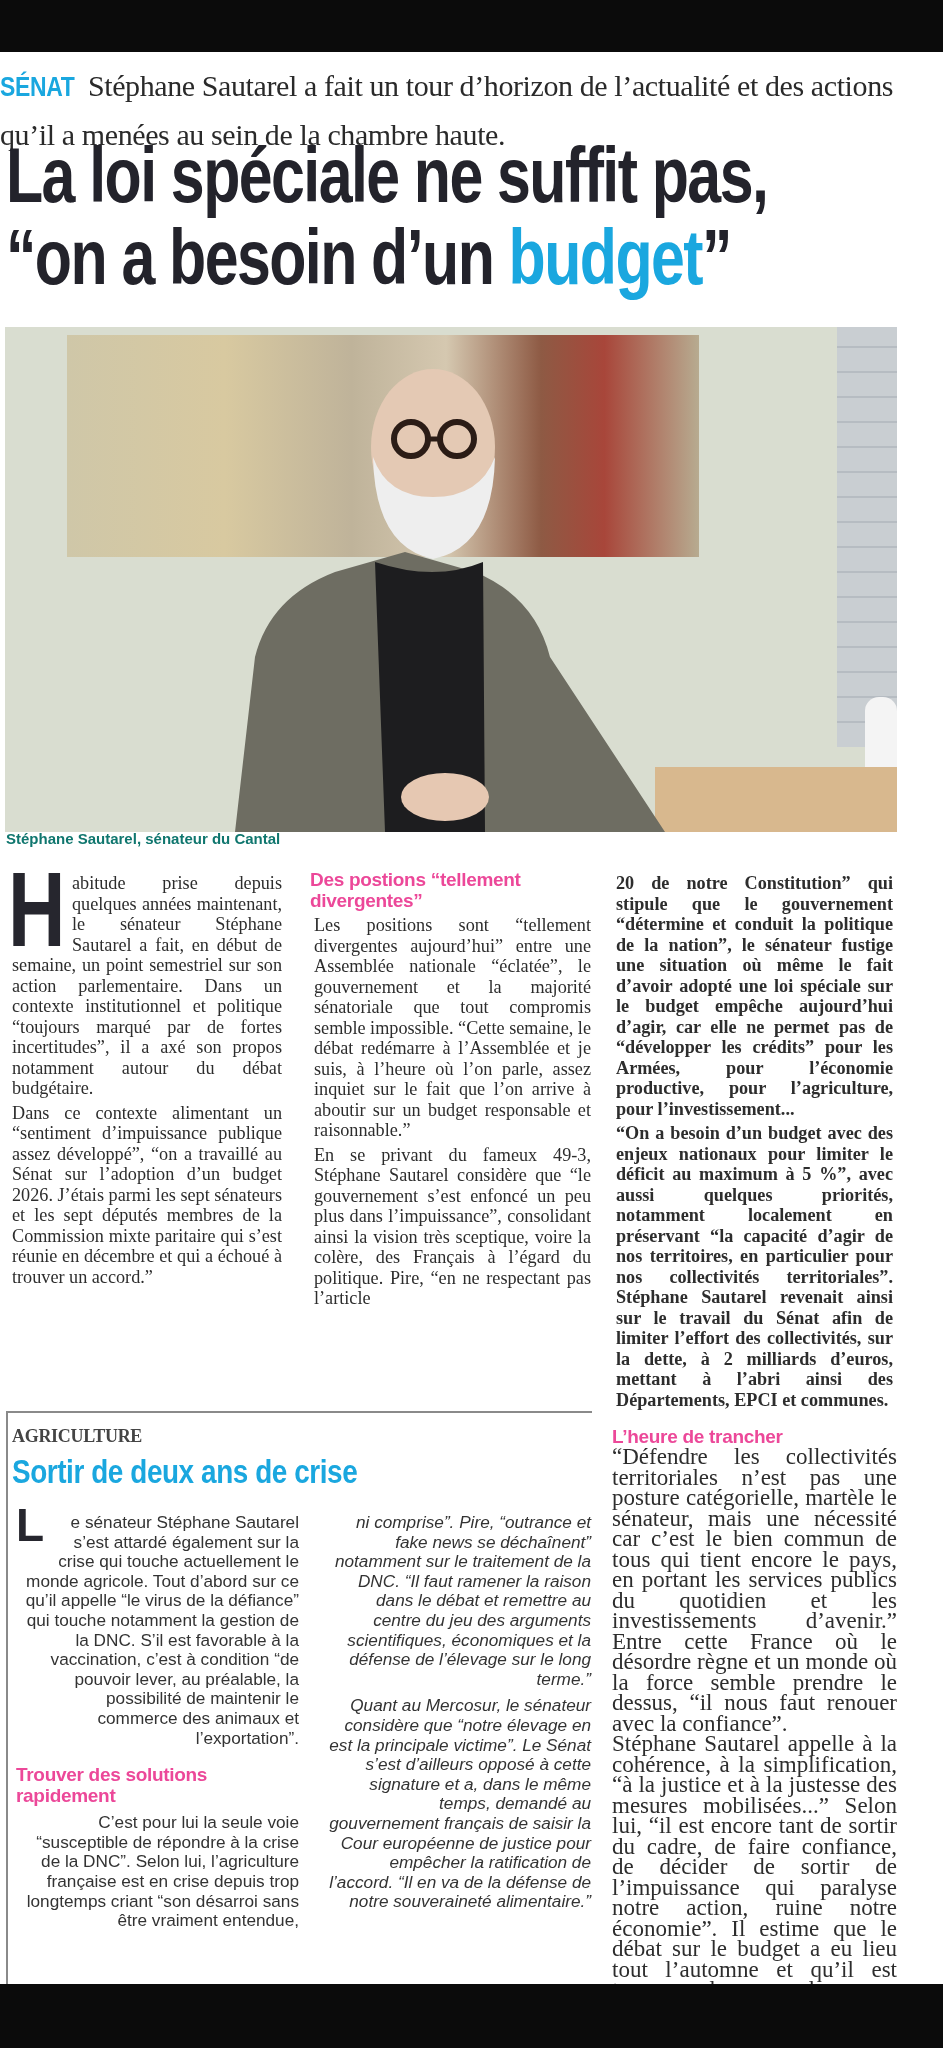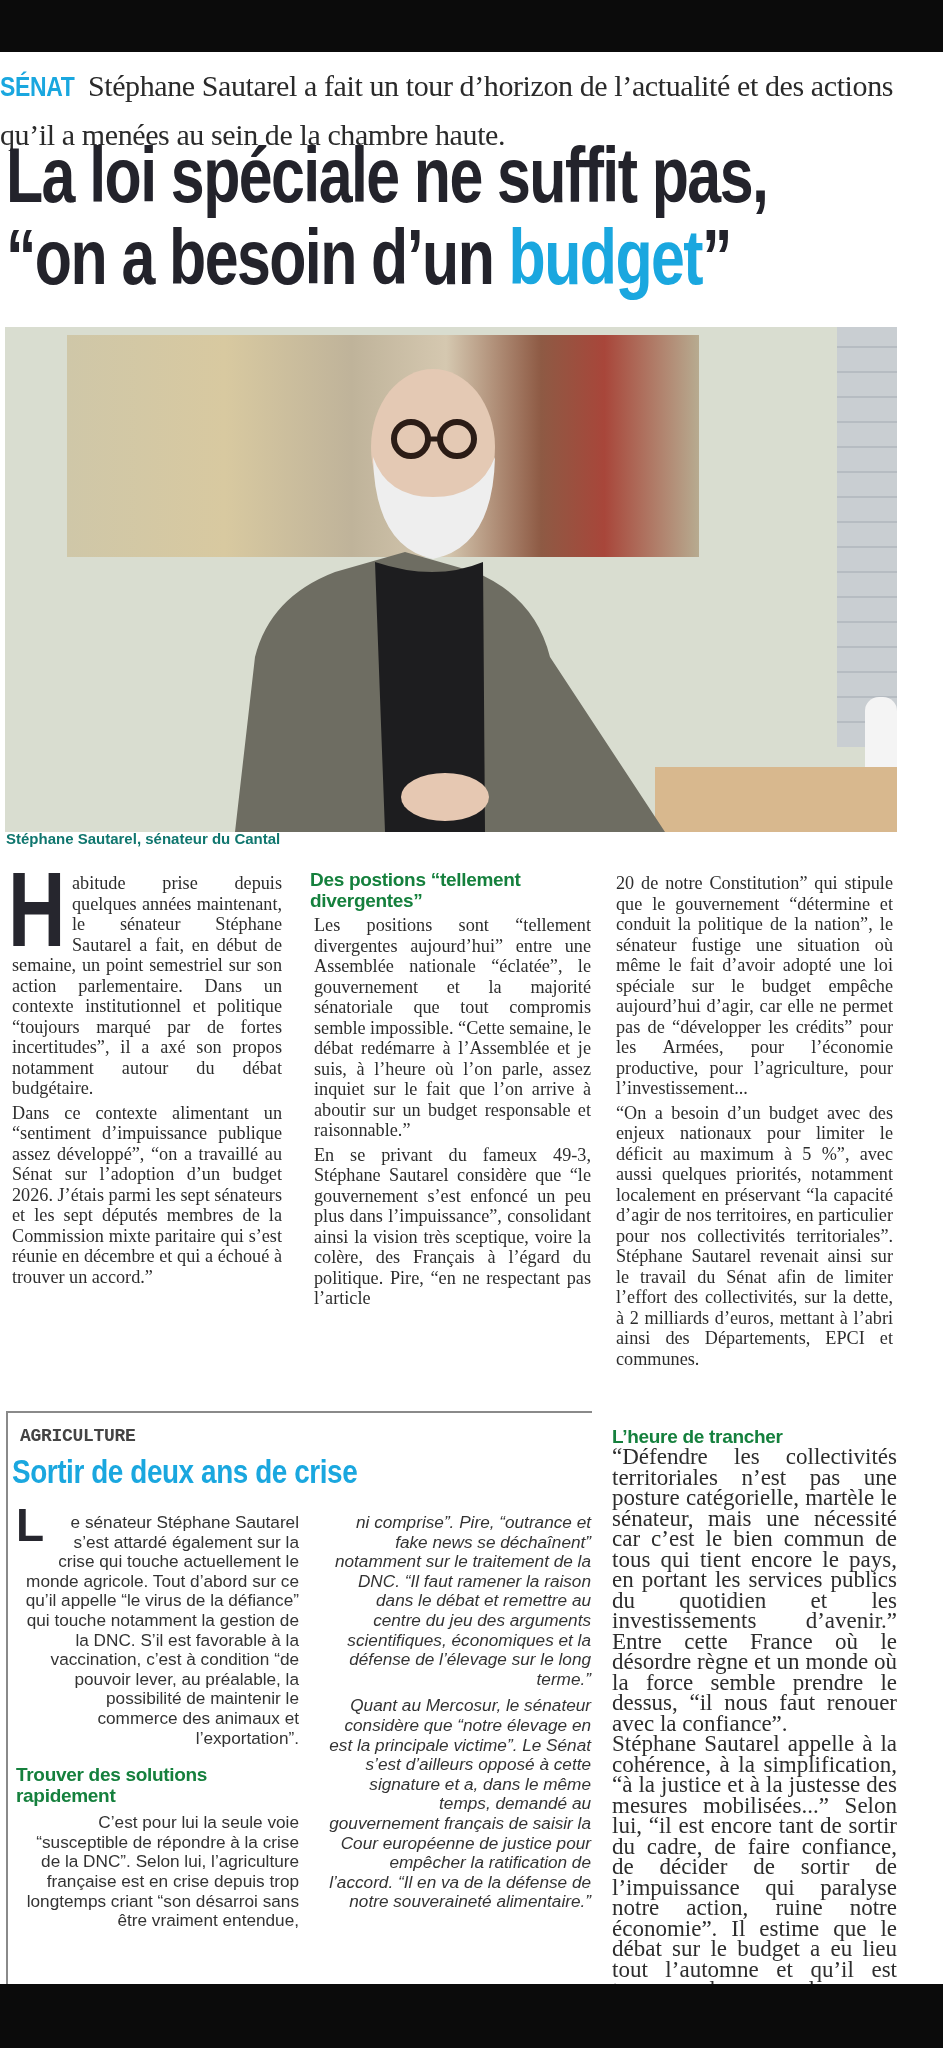--- a/index.html
+++ b/index.html
@@ -8,25 +8,25 @@
   .kicker { position: absolute; left: 0; top: 10px; width: 920px; font-family: "Liberation Serif", serif; font-size: 30px; line-height: 48px; color: #2a2a2a; letter-spacing: -0.4px; }
   .kicker .tag { font-family: "Liberation Sans", sans-serif; font-weight: bold; color: #1aa7df; font-size: 28px; transform: scaleX(0.82); display: inline-block; transform-origin: left; margin-right: -10px; }
   .headline { position: absolute; left: 6px; top: 82px; width: 930px; font-family: "Liberation Sans", sans-serif; font-weight: bold; font-size: 78px; line-height: 82px; color: #23232b; letter-spacing: -2px; transform: scaleX(0.78); transform-origin: left top; white-space: nowrap; }
   .headline .hl { color: #1aa7df; }
   .photo { position: absolute; left: 5px; top: 275px; width: 892px; height: 505px; background: #dfe1d6; overflow: hidden; }
   .caption { position: absolute; left: 6px; top: 778px; font-family: "Liberation Sans", sans-serif; font-weight: bold; font-size: 15px; color: #0f766e; }
   .col { position: absolute; font-family: "Liberation Serif", serif; font-size: 18.2px; line-height: 20.5px; color: #2d2d2d; text-align: justify; }
   .col p { margin: 4px; }
   .c1 { left: 8px; top: 817px; width: 278px; }
   .c2 { left: 310px; top: 817px; width: 285px; }
-  .c3 { left: 612px; top: 817px; width: 285px; }
+  .c3 { left: 612px; top: 817px; width: 285px; font-weight: bold; }
   .dropcap { float: left; font-family: "Liberation Sans", sans-serif; font-weight: bold; font-size: 106px; line-height: 80px; color: #26262e; margin: 0 6px -2px 0; transform: scaleX(0.75); transform-origin: left; width: 58px; }
-  .subhead { font-family: "Liberation Sans", sans-serif; font-weight: bold; color: #15803d; font-size: 19px; line-height: 21px; letter-spacing: -0.3px; text-align: left; }
+  .subhead { font-family: "Liberation Sans", sans-serif; font-weight: bold; color: #ec4899; font-size: 19px; line-height: 21px; letter-spacing: -0.3px; text-align: left; }
   .agri-box { position: absolute; left: 6px; top: 1359px; width: 584px; height: 575px; border-left: 2px solid #8a8a8a; border-top: 2px solid #8a8a8a; }
-  .agri-tag { position: absolute; left: 12px; top: 1374px; font-family: Liberation Mono, monospace; font-weight: bold; font-size: 18px; color: #444; letter-spacing: -0.3px; margin-left: 8px; }
+  .agri-tag { position: absolute; left: 12px; top: 1374px; font-family: Liberation Serif, serif; font-weight: bold; font-size: 18px; color: #444; letter-spacing: -0.3px; }
   .agri-title { position: absolute; left: 12px; top: 1400px; font-family: "Liberation Sans", sans-serif; font-weight: bold; font-size: 34px; color: #1aa7df; transform: scaleX(0.82); transform-origin: left; white-space: nowrap; letter-spacing: -0.5px; }
   .sans { position: absolute; font-family: "Liberation Sans", sans-serif; font-size: 17.2px; line-height: 19.6px; color: #333; }
   .sans p { margin: 7px; text-align: right; }
   .a1 { left: 16px; top: 1454px; width: 290px; }
   .a2 { left: 318px; top: 1454px; width: 280px; font-style: italic; }
   .a3 { left: 612px; top: 1374px; width: 285px; }
   .dropL { float: left; font-family: "Liberation Sans", sans-serif; font-weight: bold; font-size: 46px; line-height: 38px; color: #26262e; margin: 0 2px 0 0; }
   .sans .subhead { font-size: 19px; line-height: 21px; }
   .byline { text-align: right; font-family: "Liberation Sans", sans-serif; font-weight: bold; font-size: 13px; color: #2a2a2a; margin-top: 8px; padding-right: 4px; }
   .c-serif { font-family: "Liberation Serif", serif; font-size: 23px; line-height: 20.5px; color: #2d2d2d; text-align: justify; }

